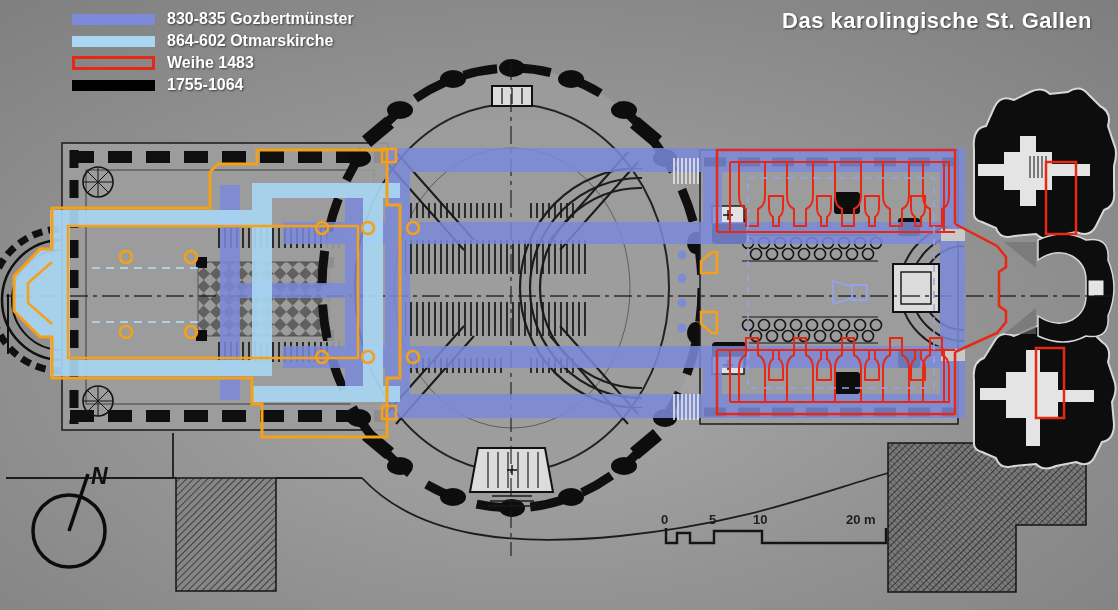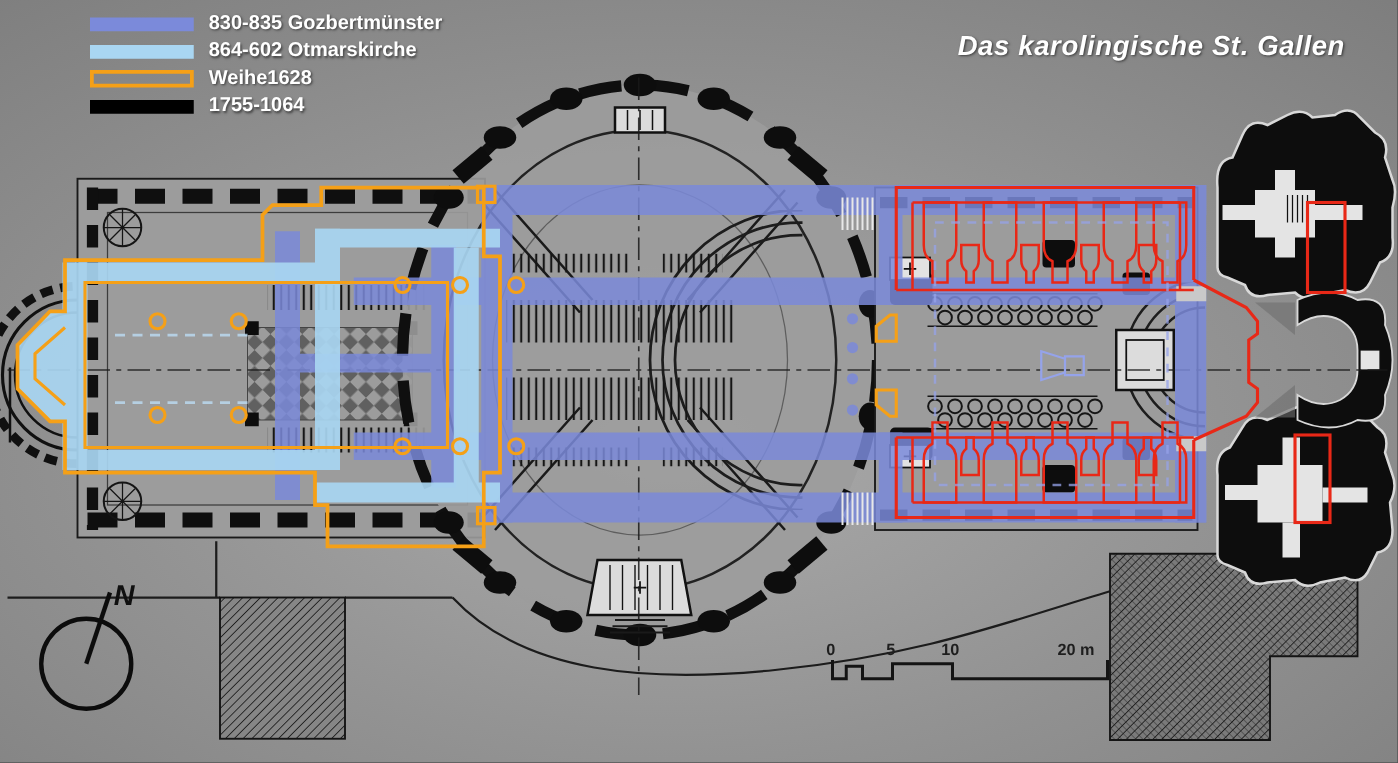--- a/index.html
+++ b/index.html
@@ -8,24 +8,23 @@
     --c-ink:#111111; --c-text:#ffffff;
   }
   html,body{margin:0;padding:0;background:#555;}
   .stage{
     position:relative;width:1118px;height:610px;overflow:hidden;
     background:radial-gradient(ellipse 980px 540px at 48% 58%, #ababab 0%, #939393 45%, #787878 100%);
     font-family:"Liberation Sans", sans-serif;
   }
   .stage svg{position:absolute;left:0;top:0;}
   .page-title{
-    position:absolute;top:8px;right:26px;margin:16px;
+    position:absolute;top:8px;right:26px;margin:0;
     font-size:22px;font-weight:bold;color:var(--c-text);letter-spacing:.5px;
     text-shadow:1px 1px 2px rgba(0,0,0,.55);
-    font-style:italic;
   }
   .legend{position:absolute;left:72px;top:13px;}
   .legend-row{display:flex;align-items:center;height:12px;margin-bottom:10px;}
   .swatch{width:83px;height:11px;flex:0 0 83px;box-sizing:border-box;}
   .swatch.outline{height:14px;border:3px solid transparent;background:transparent;}
   .legend-label{
     margin-left:12px;font-size:16px;font-weight:bold;color:var(--c-text);
     line-height:1;white-space:nowrap;text-shadow:1px 1px 2px rgba(0,0,0,.55);
   }
   .ov-blue{fill:var(--c-blue);}
@@ -387,22 +386,22 @@
 <div class="legend">
   <div class="legend-row">
     <span class="swatch solid" style="background: rgb(123, 138, 218);"></span>
     <span class="legend-label">830-835 Gozbertmünster</span>
   </div>
   <div class="legend-row">
     <span class="swatch solid" style="background: rgb(169, 214, 242);"></span>
     <span class="legend-label">864-602 Otmarskirche</span>
   </div>
   <div class="legend-row">
-    <span class="swatch outline" style="border-color: rgb(245, 160, 23);"></span>
-    <span class="legend-label">Weihe1628</span>
+    <span class="swatch outline" style="border-color: rgb(232, 40, 23);"></span>
+    <span class="legend-label">Weihe 1483</span>
   </div>
   <div class="legend-row">
     <span class="swatch solid" style="background: rgb(0, 0, 0);"></span>
     <span class="legend-label">1755-1064</span>
   </div>
 </div>
 
 </div>
 
 </body></html>

